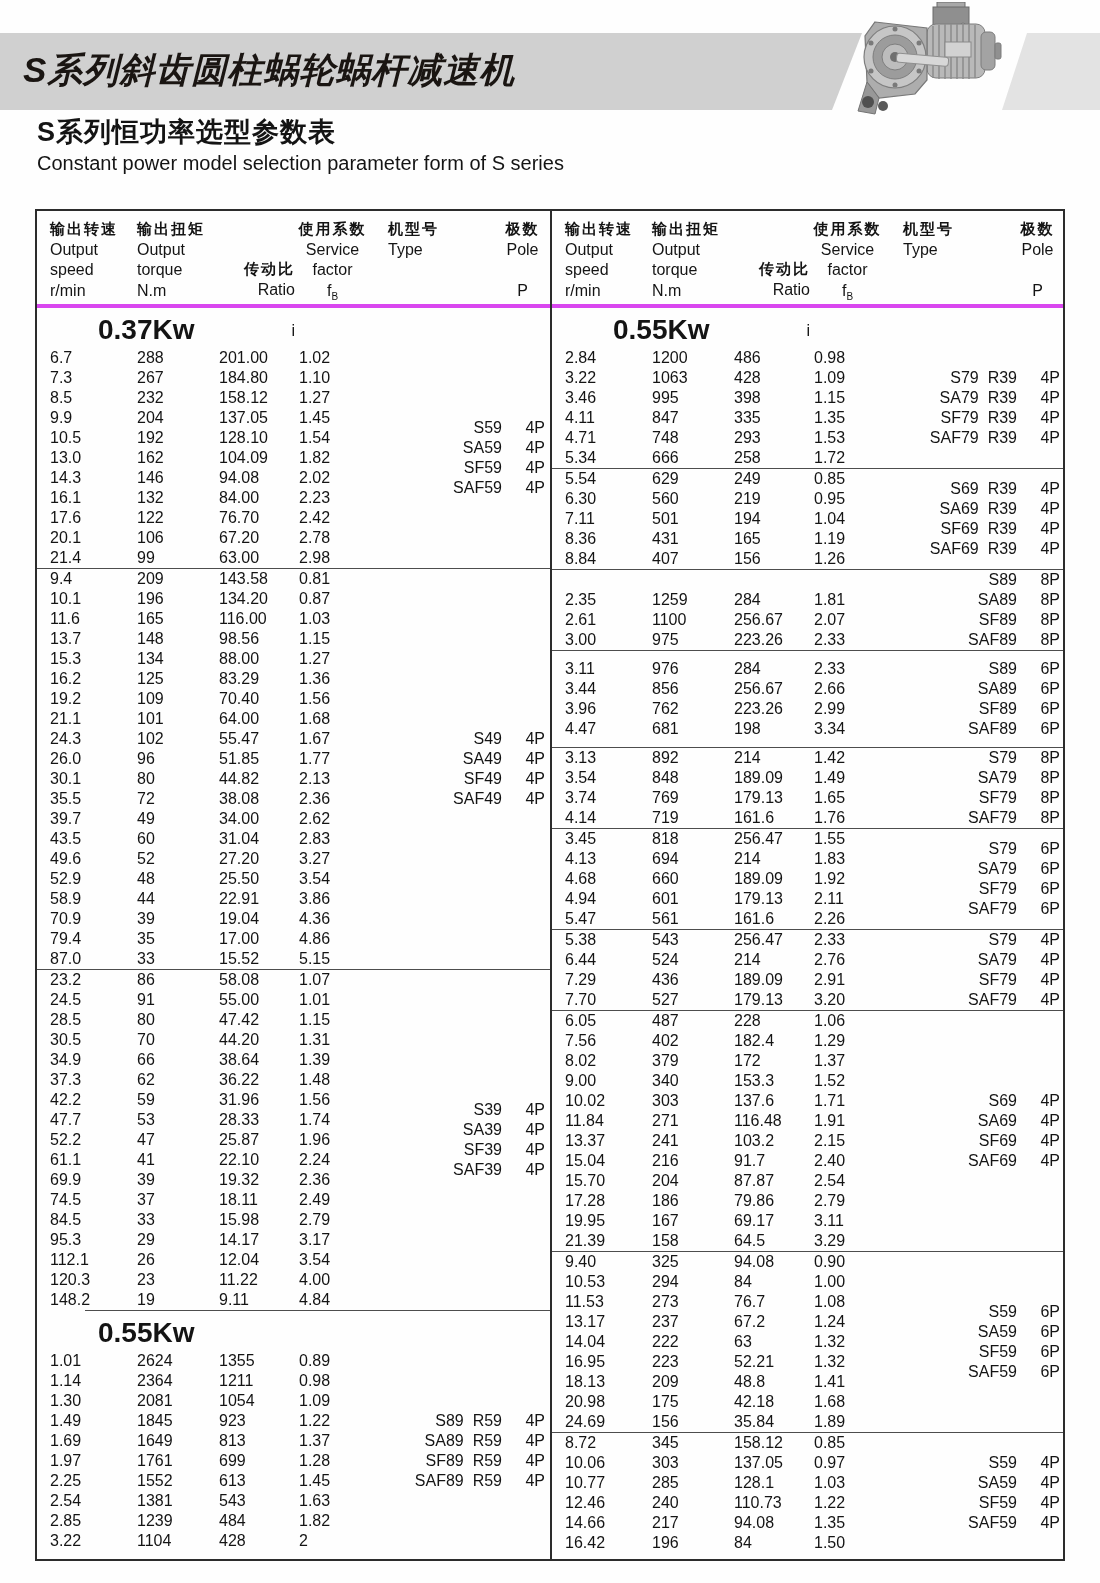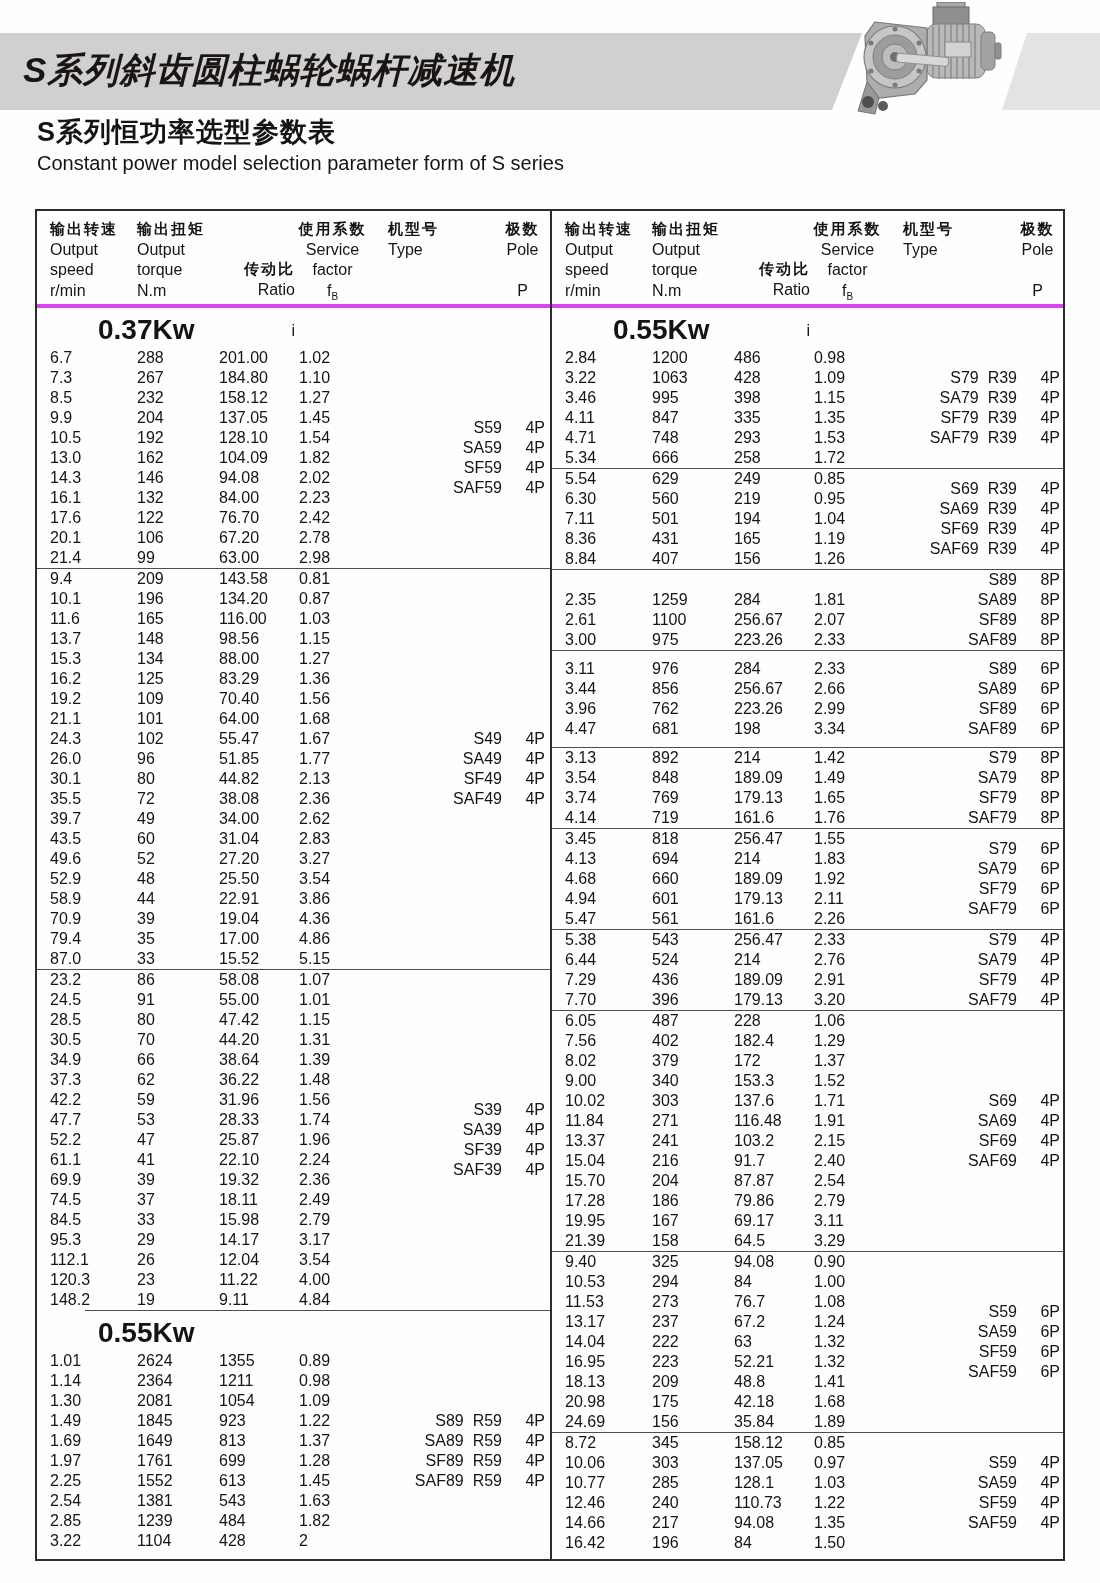--- a/index.html
+++ b/index.html
@@ -759,21 +759,21 @@
               <div class="cell c3">2.33</div>
               <div class="cell c0">6.44</div>
               <div class="cell c1">524</div>
               <div class="cell c2">214</div>
               <div class="cell c3">2.76</div>
               <div class="cell c0">7.29</div>
               <div class="cell c1">436</div>
               <div class="cell c2">189.09</div>
               <div class="cell c3">2.91</div>
               <div class="cell c0">7.70</div>
-              <div class="cell c1">396</div>
+              <div class="cell c1">527</div>
               <div class="cell c2">179.13</div>
               <div class="cell c3">3.20</div>
             </div>
             <div class="types">
               <div class="type-row">
                 <div class="type-name">S79</div>
                 <div class="pole-label">4P</div>
               </div>
               <div class="type-row">
                 <div class="type-name">SA79</div>

